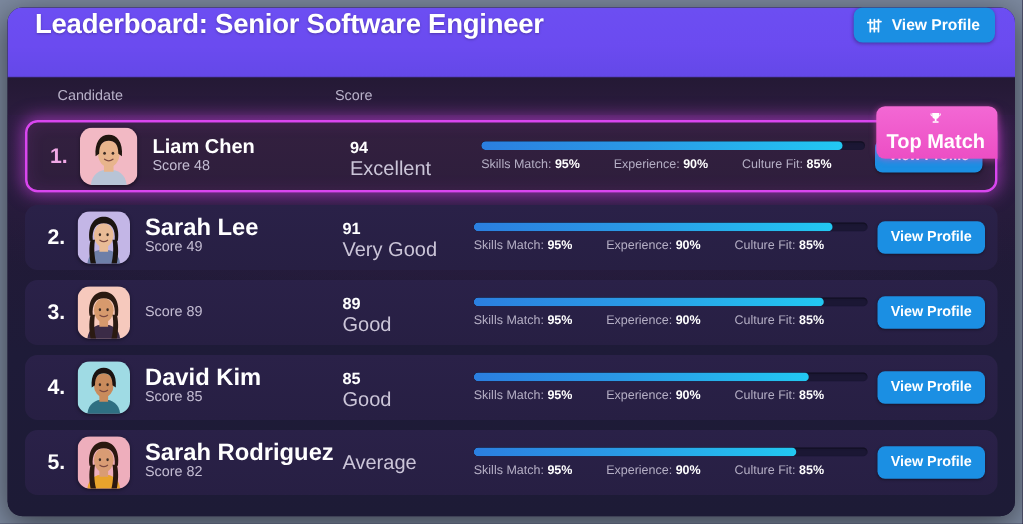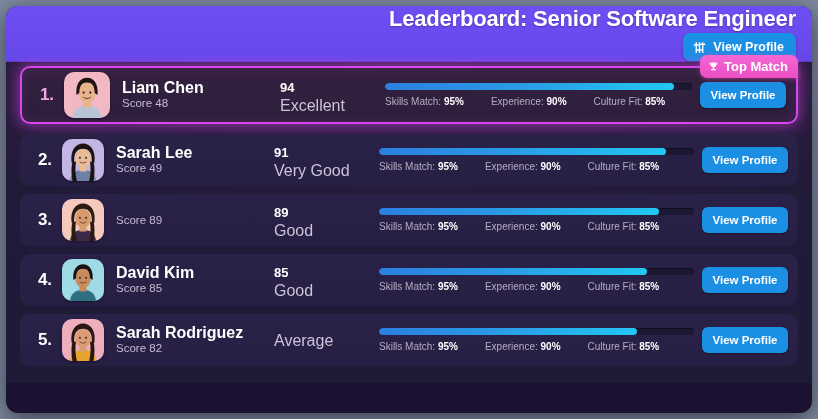--- a/index.html
+++ b/index.html
@@ -27,24 +27,23 @@
     overflow: hidden;
     box-shadow: 0 6px 26px rgba(0,0,0,0.55);
   }
 
   
   .header {
     position: relative;
     height: 56px;
     background: linear-gradient(180deg, #6c4ef2 0%, #6b4bf0 55%, #6448e8 100%);
     display: flex;
-    align-items: flex-end;
+    align-items: flex-start;
     padding: 0 16px 0 22px;
     border-bottom: 1px solid rgba(0,0,0,0.18);
-    flex-direction: column;
   }
 
   .header-title {
     color: #ffffff;
     font-size: 22px;
     font-weight: bold;
     letter-spacing: -0.2px;
     text-shadow: 0 1px 2px rgba(0,0,0,0.28);
     flex: 1;
     white-space: nowrap;
@@ -136,21 +135,21 @@
     position: relative;
     box-shadow: 0 1px 3px rgba(0,0,0,0.4);
   }
   .row.top .avatar { width: 46px; height: 46px; }
 
   .avatar svg { display: block; width: 100%; height: 100%; }
 
   .ident { width: 158px; flex: none; }
   .ident .name {
     color: #ffffff;
-    font-size: 16px;
+    font-size: 19px;
     font-weight: bold;
     line-height: 17px;
     white-space: nowrap;
   }
   .row.top .ident .name { font-size: 16px; }
   .ident .sub {
     color: #c3bcd2;
     font-size: 11.5px;
     line-height: 15px;
   }
@@ -215,26 +214,27 @@
 
   .badge {
     position: absolute;
     top: -13px;
     right: -2px;
     display: inline-flex;
     align-items: center;
     gap: 5px;
     background: linear-gradient(180deg, #f368d4 0%, #ec4ec4 100%);
     color: #ffffff;
-    font-size: 13px;
+    font-size: 16px;
     font-weight: bold;
     border-radius: 7px 7px 0 7px;
     padding: 4px 10px 4px 8px;
     box-shadow: 0 1px 5px rgba(236,78,196,0.5);
     z-index: 4;
+    flex-direction: column;
   }
   .badge svg { display: block; }
 </style>
 </head>
 <body>
 
 <div class="app-frame">
 
   <div class="header">
     <div class="header-title">Leaderboard: Senior Software Engineer</div>
@@ -246,20 +246,24 @@
           <line x1="12" y1="2" x2="12" y2="14"></line>
           <line x1="1.5" y1="5" x2="6.5" y2="5"></line>
           <line x1="5.5" y1="11" x2="10.5" y2="11"></line>
           <line x1="9.5" y1="4" x2="14.5" y2="4"></line>
         </svg>
       </span>
       <span>View Profile</span>
     </button>
   </div>
 
+  <div class="col-head">
+    <div class="c-cand">Candidate</div>
+    <div class="c-score">Score</div>
+  </div>
 
   <div class="list">
       <div class="row top">
         <div class="badge">
           <span>
             <svg width="11" height="11" viewBox="0 0 16 16" fill="#ffffff">
               <path d="M4 2h8v3a4 4 0 0 1-8 0V2z"></path>
               <rect x="7" y="8.5" width="2" height="3"></rect>
               <rect x="4.5" y="11.5" width="7" height="2" rx="0.6"></rect>
               <path d="M3.6 2.6H2v1.2a2.3 2.3 0 0 0 2 2.2V5A1.3 1.3 0 0 1 3.2 3.8z"></path>

